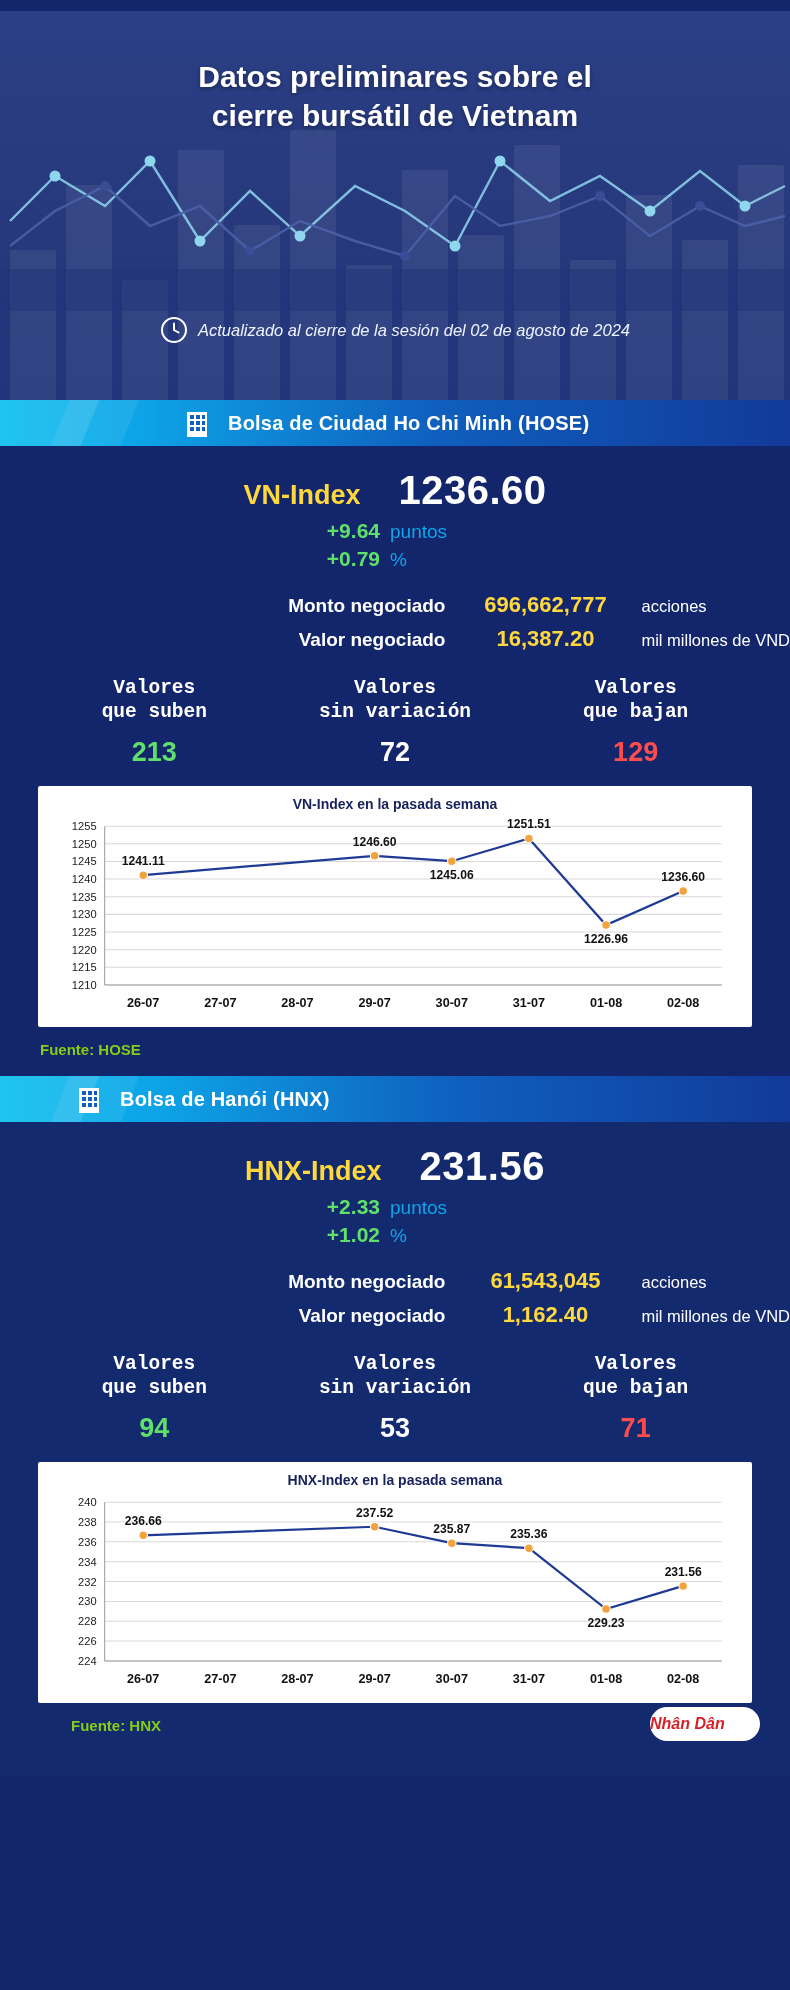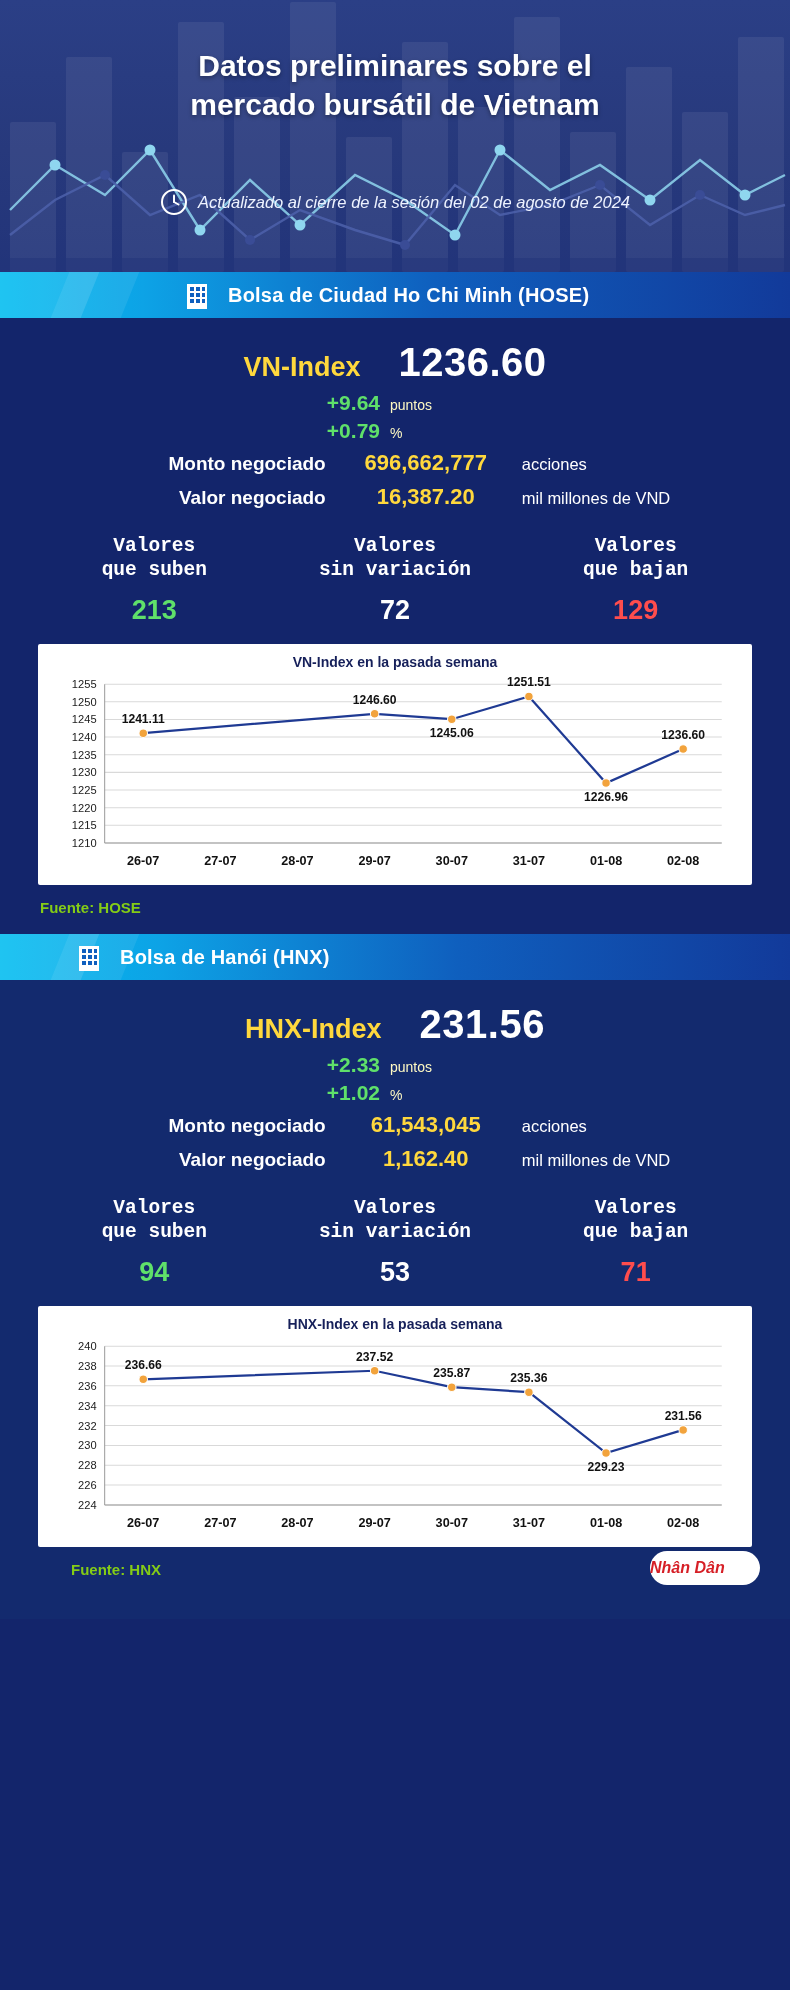--- a/index.html
+++ b/index.html
@@ -8,23 +8,24 @@
     height: 1990px;
     font-family: "Liberation Sans", sans-serif;
     background: #13256b;
     overflow: hidden;
   }
   .page { position: relative; width: 790px; height: 1990px; overflow: hidden; }
 
   
   .header {
     position: relative;
-    height: 272px;
+    height: 389px;
     background: linear-gradient(180deg, #2b3f86 0%, #27397c 55%, #22347a 100%);
     overflow: hidden;
+    margin-top: 11px;
   }
   .hdr-bars { position: absolute; inset: 0; }
   .hdr-bars span {
     position: absolute;
     bottom: 0;
     background: rgba(255,255,255,0.07);
     border-radius: 2px;
   }
   .hdr-line { position: absolute; inset: 0; }
   .hdr-title {
@@ -125,25 +126,26 @@
     gap: 10px;
     line-height: 1.35;
   }
   .delta-num {
     color: #5fe06a;
     font-size: 21px;
     font-weight: bold;
     width: 150px;
     text-align: right;
   }
-  .delta-unit { color: #fef9c3; font-size: 14px; }
+  .delta-unit { color: #0ea5e9; font-size: 19px; }
 
   .vol-row {
     display: flex;
-    justify-content: center;
+    justify-content: flex-end;
+    margin-top: 14px;
   }
   .vol-table { }
   .vol-line {
     display: flex;
     align-items: baseline;
     line-height: 1.55;
   }
   .vol-label {
     color: #ffffff;
     font-size: 19px;
@@ -267,21 +269,21 @@
           <circle cx="250" cy="240" r="5"></circle>
         <circle cx="405" cy="245" r="5"></circle>
           <circle cx="600" cy="185" r="5"></circle>
         <circle cx="700" cy="195" r="5"></circle>
       </g>
       <polygon points="0,258 790,258 790,300 0,300" fill="#22347a" opacity="0.55"></polygon>
     </svg>
 
     <div class="hdr-title">
       <div>Datos preliminares sobre el</div>
-      <div>mercado bursátil de Vietnam</div>
+      <div>cierre bursátil de Vietnam</div>
     </div>
 
     <div class="hdr-updated">
       <svg class="clock-icon" viewBox="0 0 28 28">
         <circle cx="14" cy="14" r="12" fill="none" stroke="#ffffff" stroke-width="2"></circle>
         <line x1="14" y1="14" x2="14" y2="7.5" stroke="#ffffff" stroke-width="2" stroke-linecap="round"></line>
         <line x1="14" y1="14" x2="18.5" y2="16.5" stroke="#ffffff" stroke-width="2" stroke-linecap="round"></line>
       </svg>
       <span>Actualizado al cierre de la sesión del 02 de agosto de 2024</span>
     </div>

